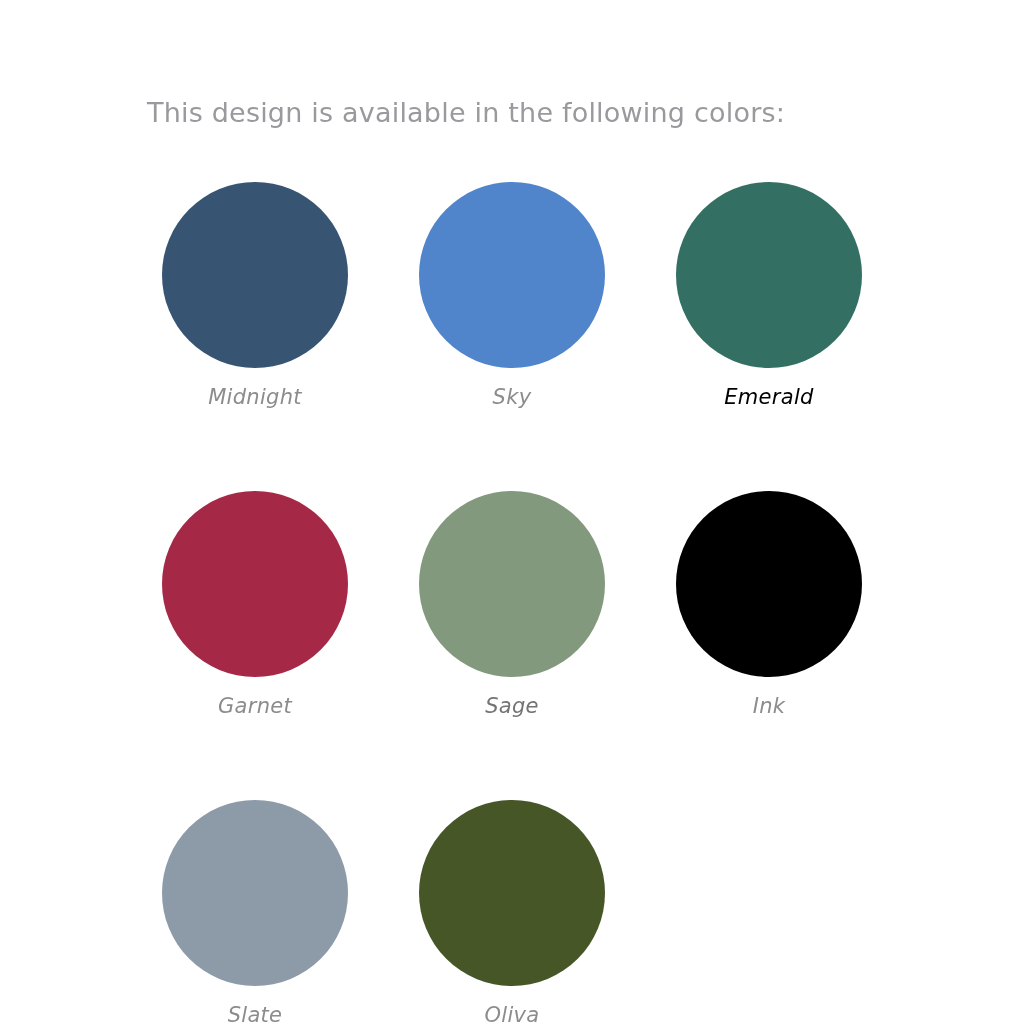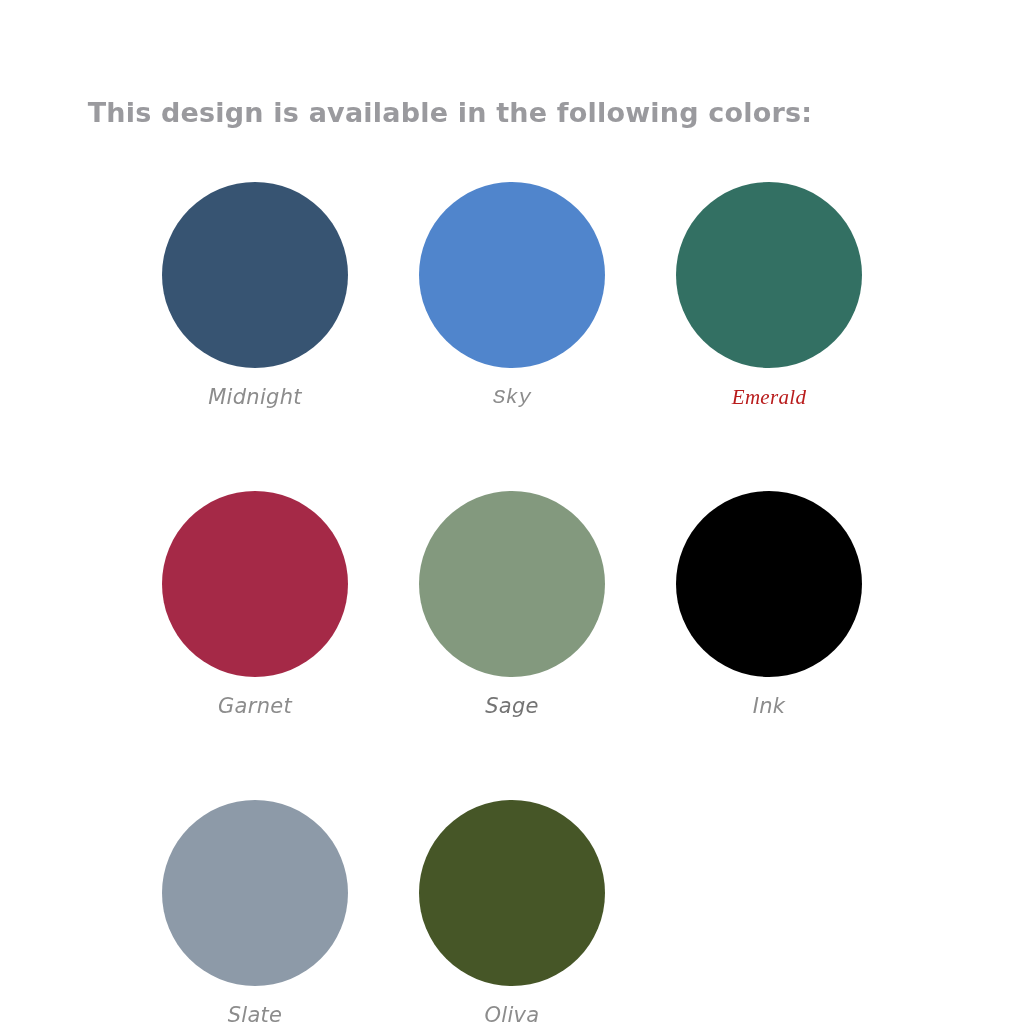--- a/index.html
+++ b/index.html
@@ -25,25 +25,26 @@
   }
 
   .heading {
     position: absolute;
     top: 97px;
     left: 0;
     width: 900px;
     text-align: center;
     font-family: "DejaVu Sans", "Liberation Sans", sans-serif;
     font-size: 27px;
-    font-weight: 700;
+    font-weight: 400;
     font-style: normal;
     letter-spacing: 0.2px;
     color: #9a9a9e;
     white-space: nowrap;
+    padding-left: 16px;
   }
 
   .swatch-grid {
     position: absolute;
     top: 182px;
     left: 162px;
     width: 701px;
     display: grid;
     grid-template-columns: repeat(3, 186px);
     grid-template-rows: repeat(3, auto);
@@ -89,26 +90,26 @@
 
   <div class="swatch-grid">
 
     <div class="swatch-cell">
       <div class="swatch-dot" style="background: rgb(55, 84, 114);"></div>
       <div class="swatch-label" style="color: rgb(140, 140, 140);">Midnight</div>
     </div>
 
     <div class="swatch-cell">
       <div class="swatch-dot" style="background: rgb(80, 133, 204);"></div>
-      <div class="swatch-label" style="color: rgb(140, 140, 140); font-family: Liberation Mono, monospace;">Sky</div>
+      <div class="swatch-label" style="color: rgb(140, 140, 140);">Sky</div>
     </div>
 
     <div class="swatch-cell">
       <div class="swatch-dot" style="background: rgb(51, 112, 99);"></div>
-      <div class="swatch-label" style="color: #b91c1c; font-family: Liberation Serif, serif;">Emerald</div>
+      <div class="swatch-label" style="color: #000000;">Emerald</div>
     </div>
 
     <div class="swatch-cell">
       <div class="swatch-dot" style="background: rgb(165, 41, 71);"></div>
       <div class="swatch-label" style="color: rgb(140, 140, 140);">Garnet</div>
     </div>
 
 
     <div class="swatch-cell">
       <div class="swatch-dot" style="background: rgb(131, 153, 126);"></div>

